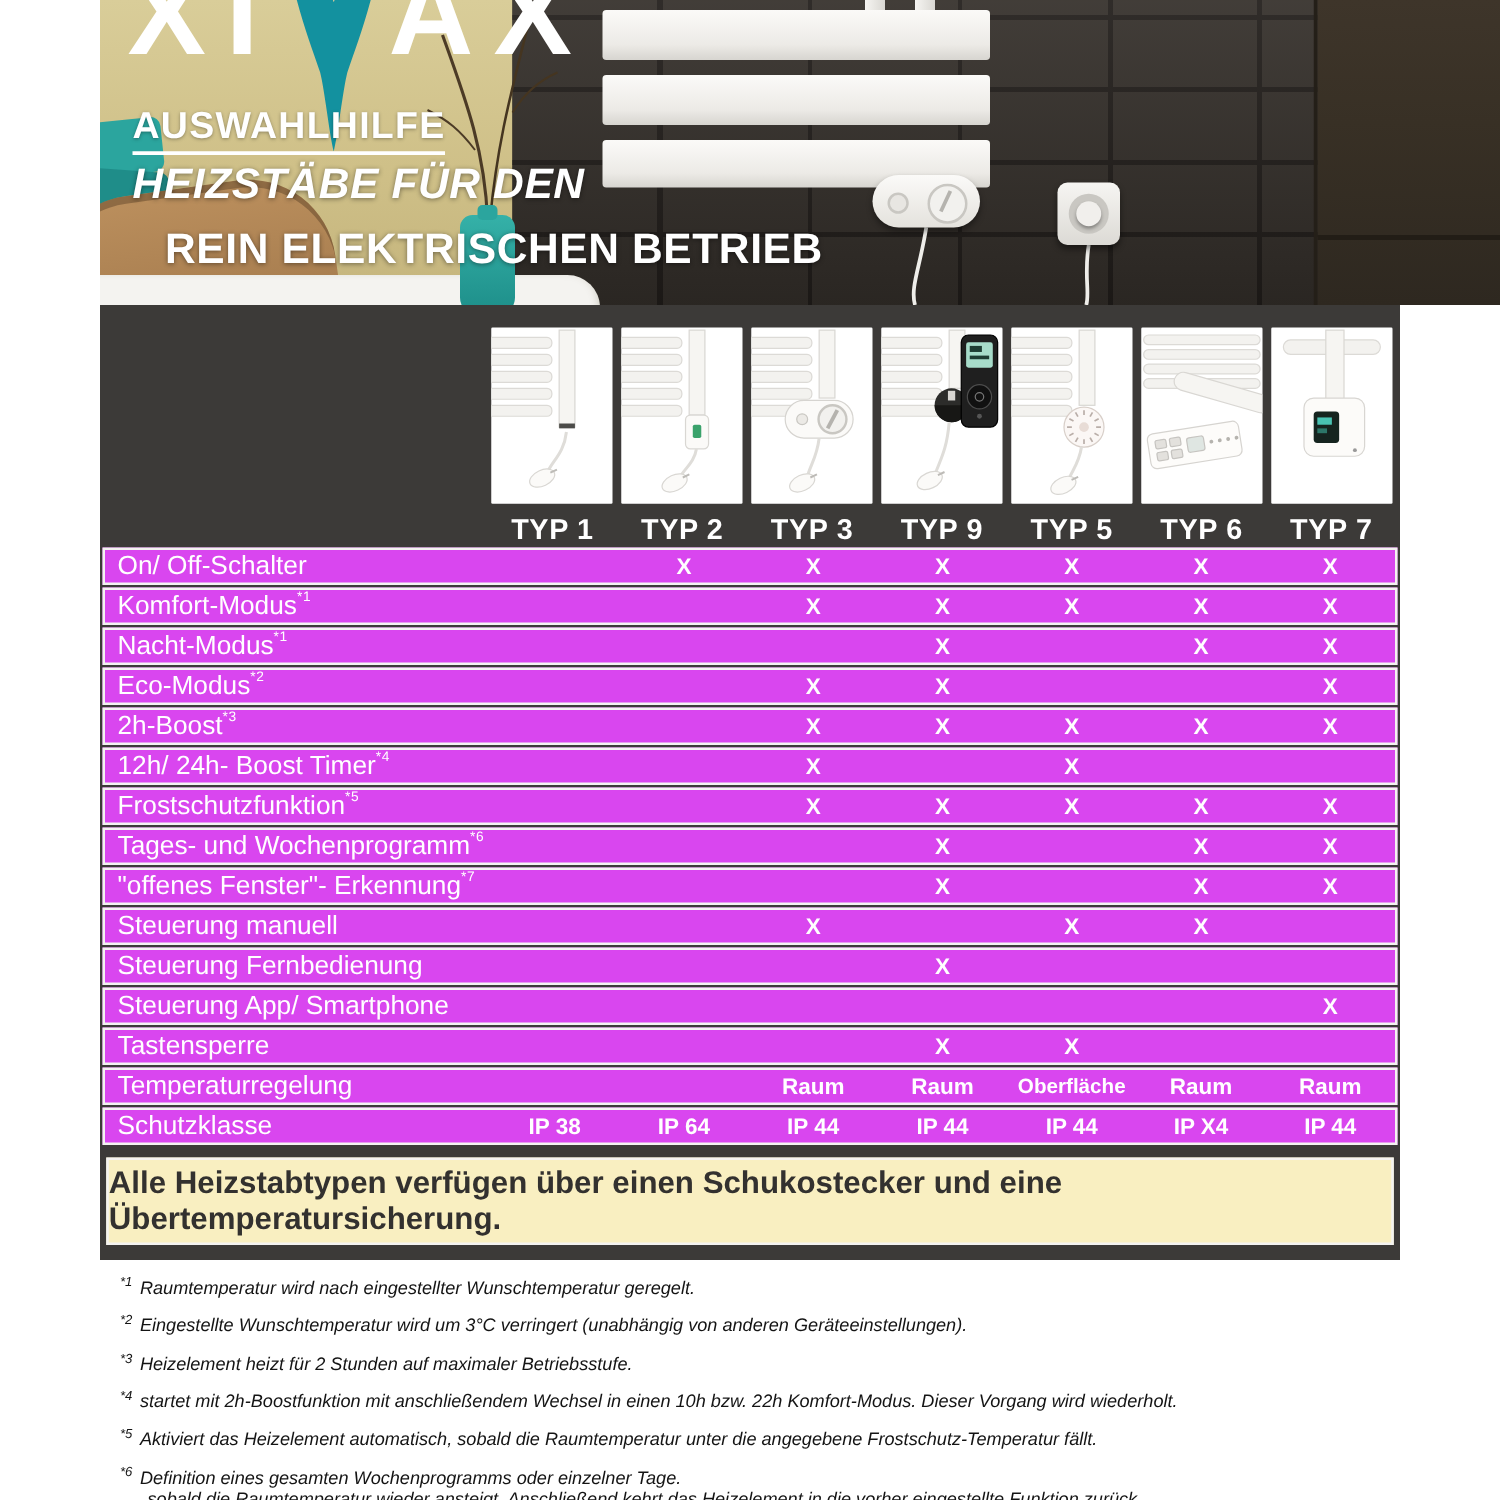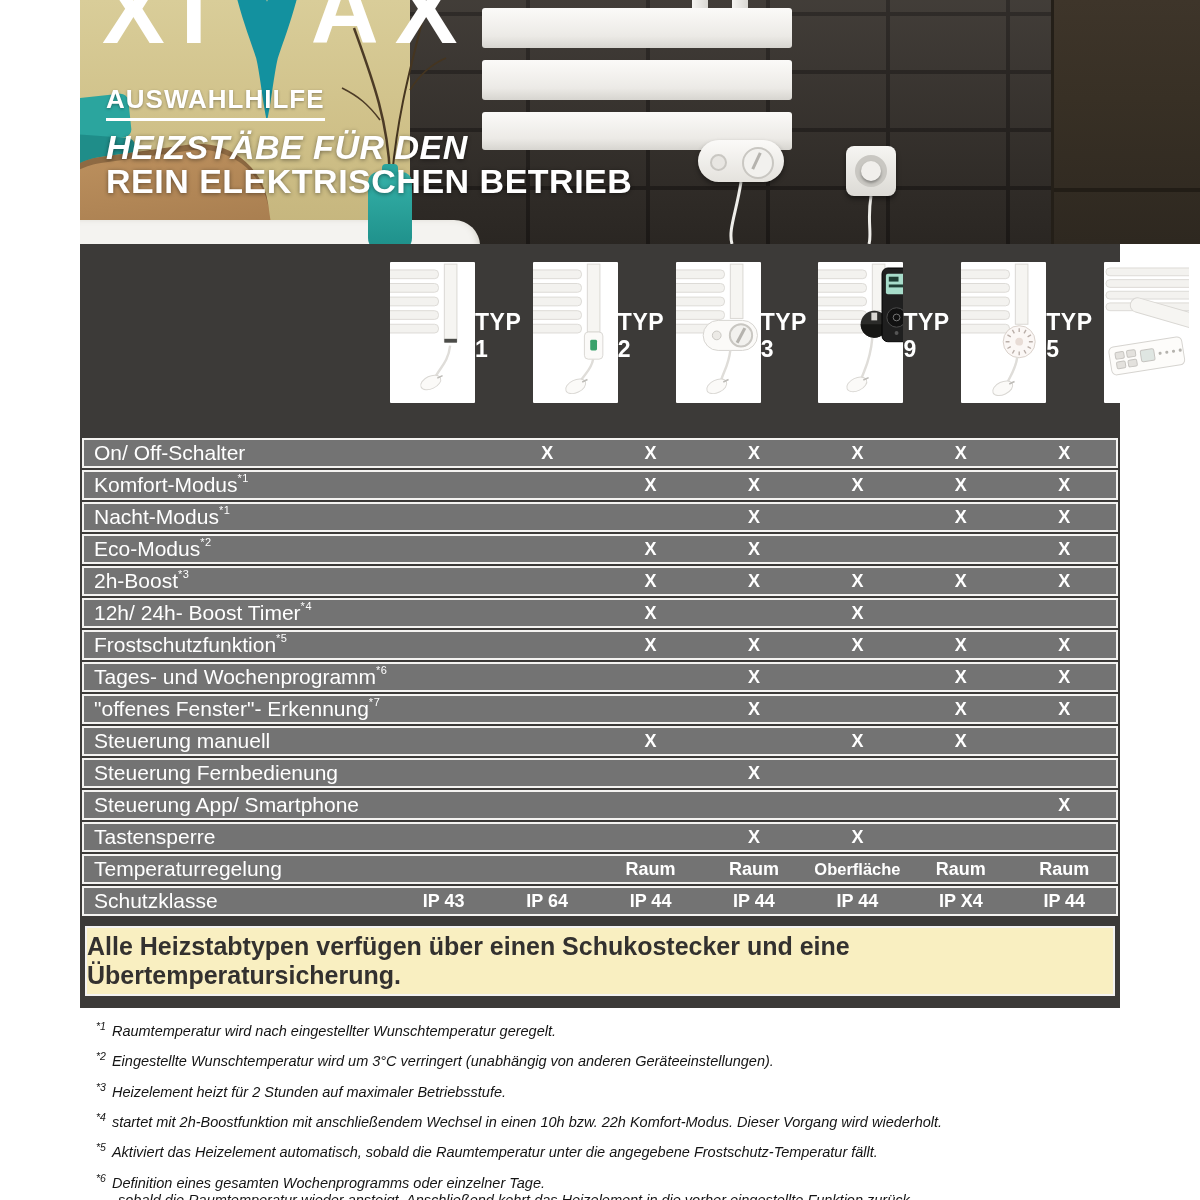--- a/index.html
+++ b/index.html
@@ -63,37 +63,37 @@
   }
   .hero-socket::before{content:"";position:absolute;left:9px;top:9px;width:32px;height:32px;border-radius:50%;background:#c9c7c2;}
   .hero-socket::after{content:"";position:absolute;left:15px;top:15px;width:20px;height:20px;border-radius:50%;background:#f1efec;box-shadow:0 2px 3px rgba(0,0,0,.35);}
   .hero-lines{position:absolute;left:0;top:0;width:1040px;height:244px;}
   .hero-logo{
     position:absolute;left:22px;top:-36px;display:flex;align-items:flex-start;
     color:#fff;font-size:94px;font-weight:700;letter-spacing:16px;line-height:1;
   }
   .hero-logo .flame{margin:0 6px;}
   .hero-eyebrow{
-    position:absolute;left:26px;top:84px;color:#fff;font-size:26px;font-weight:700;letter-spacing:1px;
+    position:absolute;left:26px;top:84px;color:#fff;font-size:30px;font-weight:700;letter-spacing:1px;
     border-bottom:3px solid #ffffff;padding-bottom:3px;text-shadow:0 1px 3px rgba(0,0,0,.35);
   }
   .hero-title{position:absolute;left:26px;color:#fff;font-size:34px;font-weight:700;letter-spacing:.5px;
     text-shadow:0 1px 4px rgba(0,0,0,.45);}
-  .ht1{top:128px;font-style:italic;} .ht2{top:162px;}
+  .ht1{top:128px;font-style:italic;} .ht2{top:180px;margin-left:26px;}
   
   .board{position:absolute;left:80px;top:244px;width:1040px;height:764px;background:#3c3a38;}
   .products{position:absolute;top:18px;left:310px;width:727px;display:flex;}
-  .product{flex:1;display:flex;flex-direction:row;align-items:center;}
+  .product{flex:1;display:flex;flex-direction:column;align-items:center;}
   .card{width:97px;height:141px;background:#ffffff;border-radius:1px;overflow:hidden;position:relative;}
   .card svg{display:block;}
   .typ{margin-top:7px;color:#ffffff;font-size:23px;font-weight:700;letter-spacing:.5px;}
   .feature-table{position:absolute;left:2px;right:2px;top:194px;}
   .t-row{
     display:flex;align-items:center;height:26px;border:2px solid #f4f3f1;margin-bottom:2px;
-    background:#737373;color:#ffffff;
+    background:#d946ef;color:#ffffff;
   }
   .t-label{width:298px;padding-left:10px;font-size:21px;white-space:nowrap;}
   .t-label sup{font-size:11px;position:relative;top:-2px;letter-spacing:.5px;}
   .t-cell{flex:1;text-align:center;font-weight:700;font-size:18px;white-space:nowrap;}
   .t-cell.small{font-size:16.5px;}
   .note{
     position:absolute;left:5px;right:5px;top:682px;height:66px;border:2px solid #f4f3f1;
     background:#f9efc1;display:flex;align-items:center;justify-content:center;
   }
   .note-text{color:#33312f;font-size:25px;font-weight:700;}
@@ -464,21 +464,21 @@
         <div class="t-cell"></div>
         <div class="t-cell"></div>
         <div class="t-cell">Raum</div>
         <div class="t-cell">Raum</div>
         <div class="t-cell small">Oberfläche</div>
         <div class="t-cell">Raum</div>
         <div class="t-cell">Raum</div>
       </div>
       <div class="t-row">
         <div class="t-label">Schutzklasse</div>
-        <div class="t-cell">IP 43</div>
+        <div class="t-cell">IP 38</div>
         <div class="t-cell">IP 64</div>
         <div class="t-cell">IP 44</div>
         <div class="t-cell">IP 44</div>
         <div class="t-cell">IP 44</div>
         <div class="t-cell">IP X4</div>
         <div class="t-cell">IP 44</div>
       </div>
     </div>
   <div class="note">
     <span class="note-text">Alle Heizstabtypen verfügen über einen Schukostecker und eine Übertemperatursicherung.</span>

